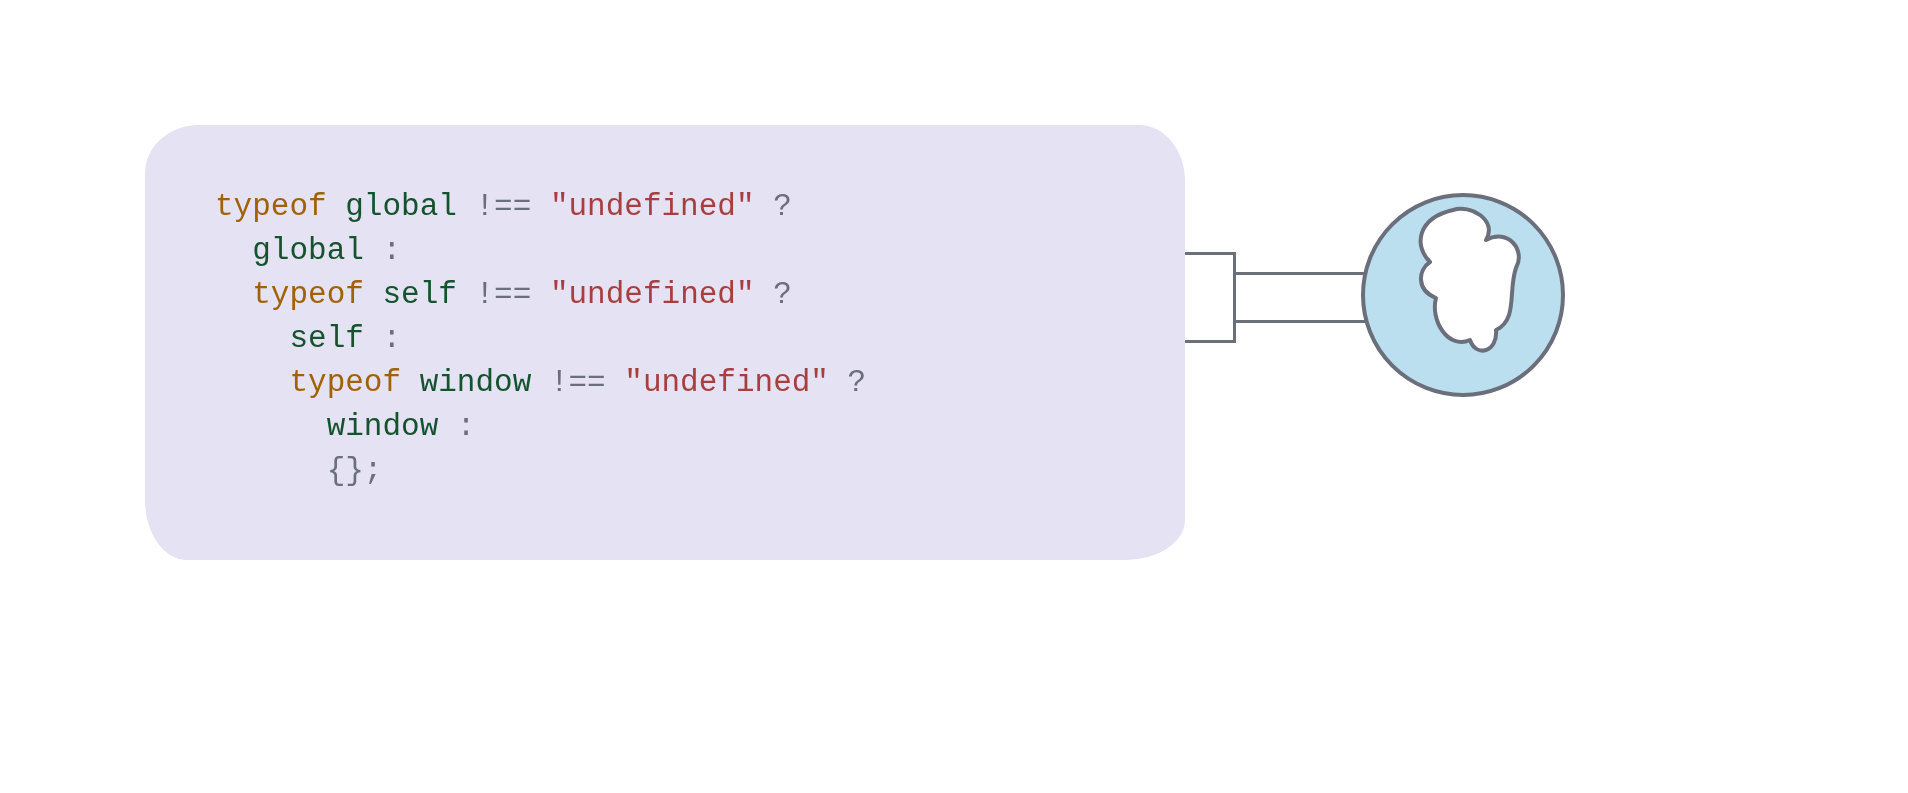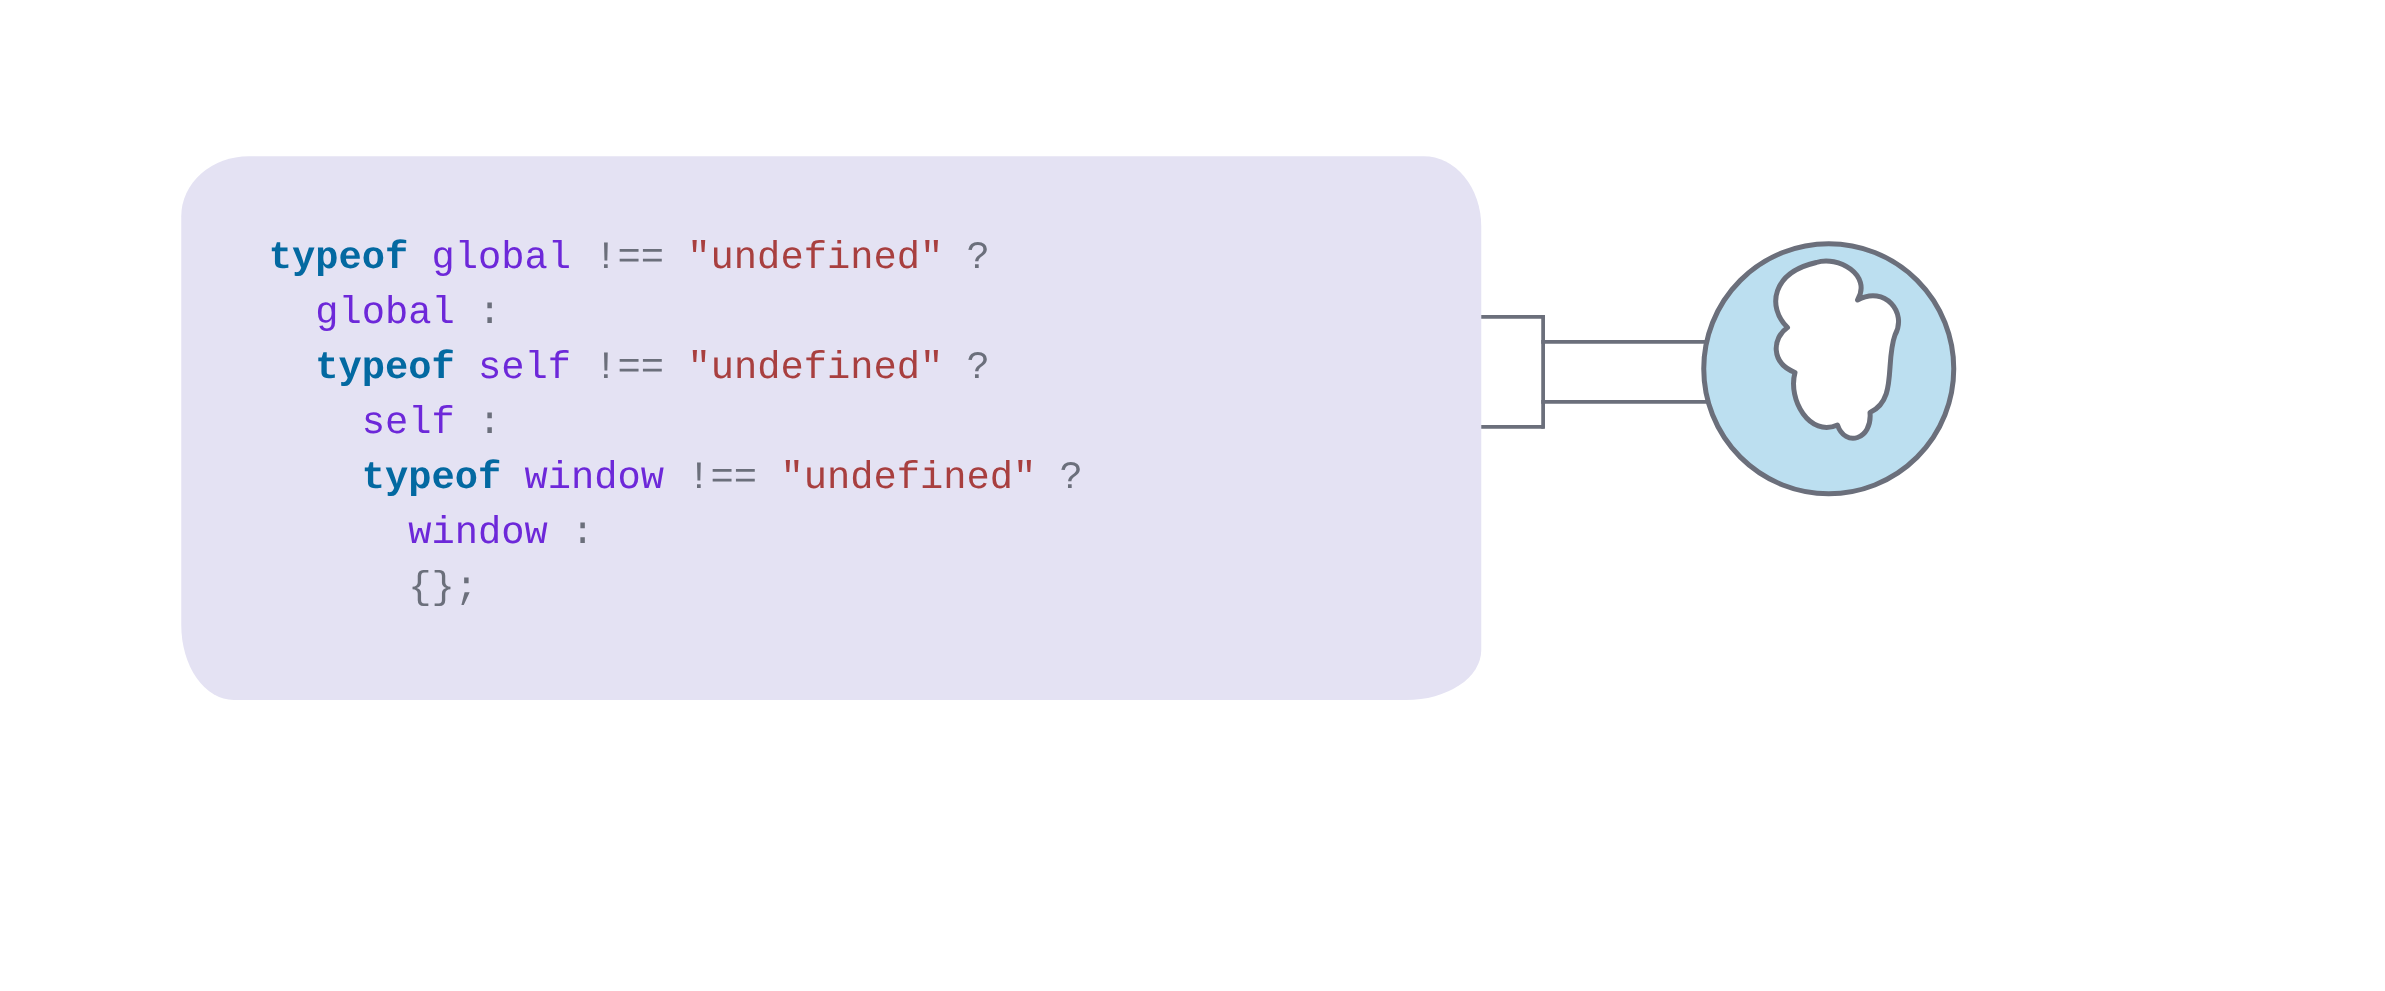--- a/index.html
+++ b/index.html
@@ -30,24 +30,24 @@
     padding: 60px 40px 40px 70px;
     box-sizing: border-box;
   }
 
   .code {
     font-size: 31px;
     line-height: 1.42;
     white-space: pre;
     color: #6b6f7b;
   }
-  .kw   { color: #0369a1; font-weight: bold; }
+  .kw   { color: #a16207; font-weight: normal; }
   .str  { color: #a83f3f; }
   .op   { color: #6b6f7b; }
-  .id   { color: #6d28d9; }
+  .id   { color: #14532d; }
 
   
   .connector {
     position: absolute;
     background: #6b6f7b;
   }
   
 
   
   .c-top-h1 { left:1185px; top:252px; width:50px;  height:3px; }

